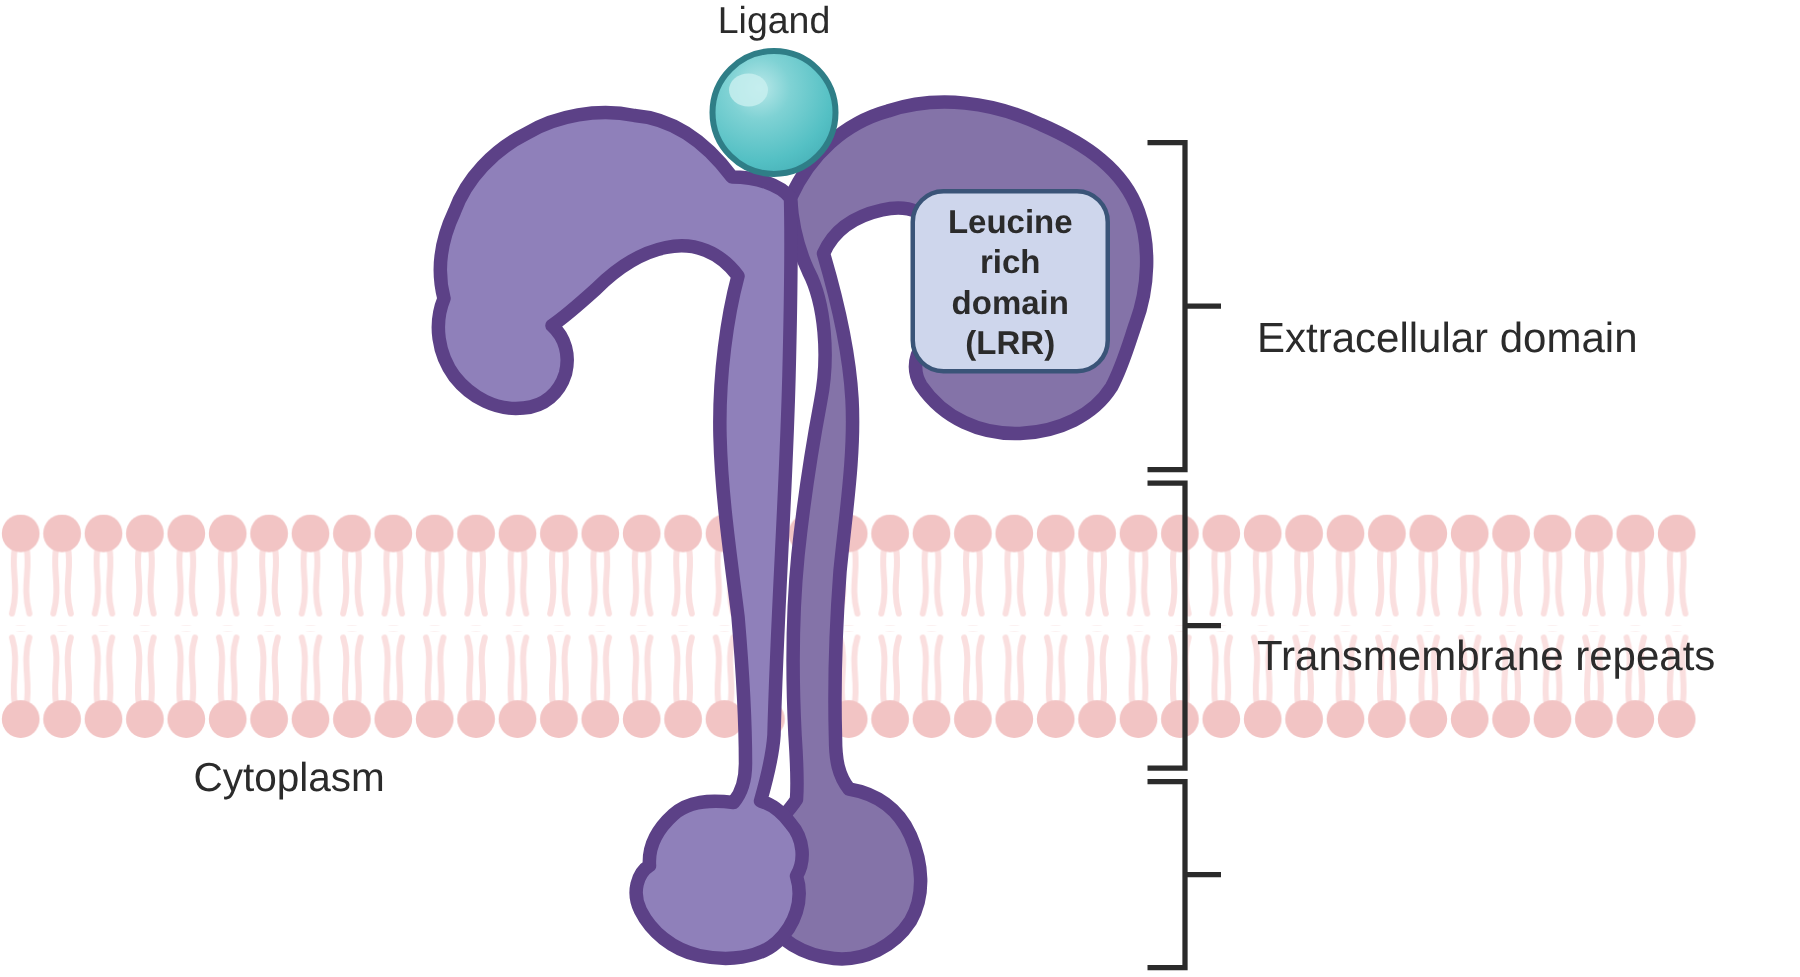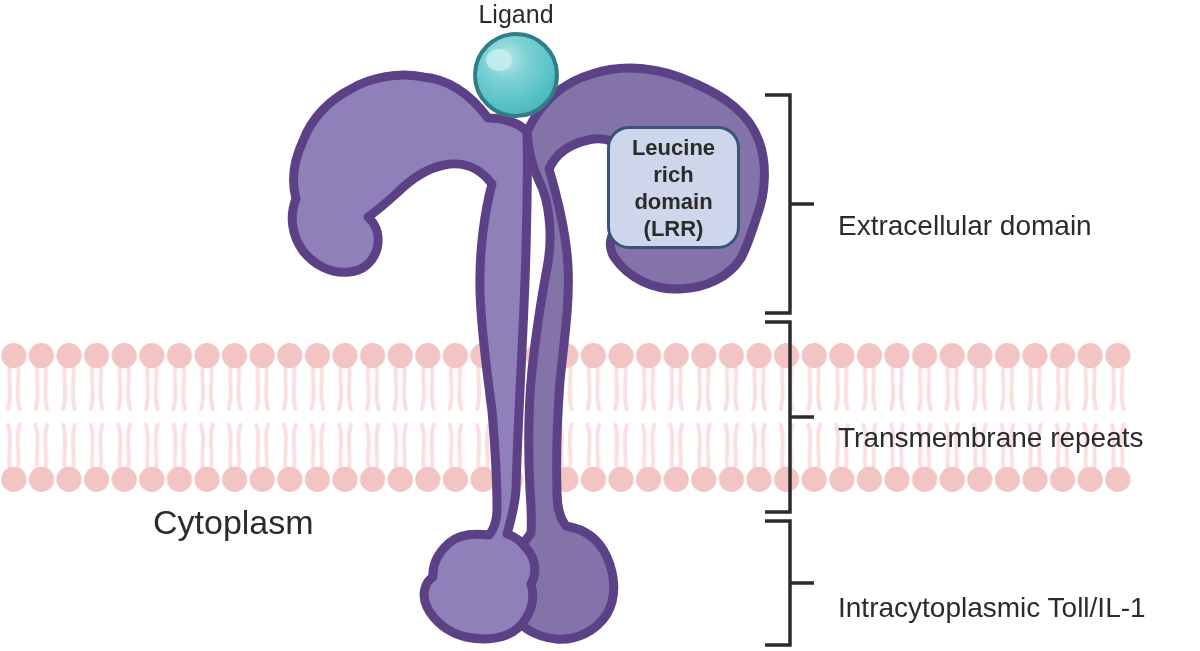--- a/index.html
+++ b/index.html
@@ -22,21 +22,21 @@
   .ligand-circle{fill:url(#ligandGrad);stroke:var(--ligand-outline,#2f7e87);stroke-width:4;}
 
   
   .label{
     position:absolute;
     color:var(--text,#2b2b2b);
     font-weight:normal;
     white-space:nowrap;
   }
   .ligand-label{left:516px;top:0px;transform:translateX(-50%);font-size:25px;}
-  .cytoplasm-label{left:153px;top:503px;font-size:34px;}
+  .cytoplasm-label{left:129px;top:503px;font-size:27px;}
   .region-label{left:838px;font-size:28px;transform:translateY(-50%);line-height:33px;margin-top:20px;}
   .region-label.extracellular{top:205px;}
   .region-label.transmembrane{top:417px;}
   .region-label.tir{top:587px;}
 
   .lrr-box{
     position:absolute;left:607px;top:126px;
     width:133px;height:123px;
     box-sizing:border-box;
     background:var(--lrr-box-fill,#ced6ec);
@@ -159,18 +159,17 @@
     <span>rich</span>
     <span>domain</span>
     <span>(LRR)</span>
   </div>
 
   <div class="label region-label extracellular">Extracellular domain</div>
 
   <div class="label region-label transmembrane">Transmembrane repeats</div>
 
   <div class="label region-label tir">
-    <div>Intracytoplasmic Toll/IL-1</div>
   </div>
 
   <div class="label cytoplasm-label">Cytoplasm</div>
 
 </div>
 
 </body></html>

